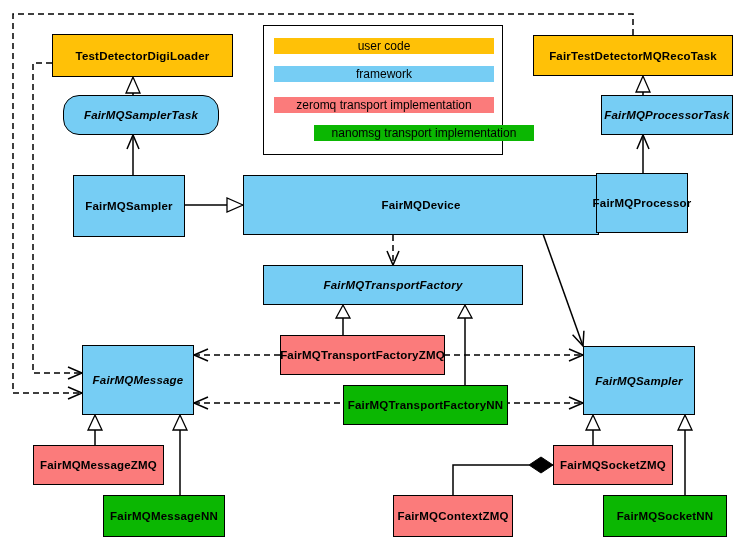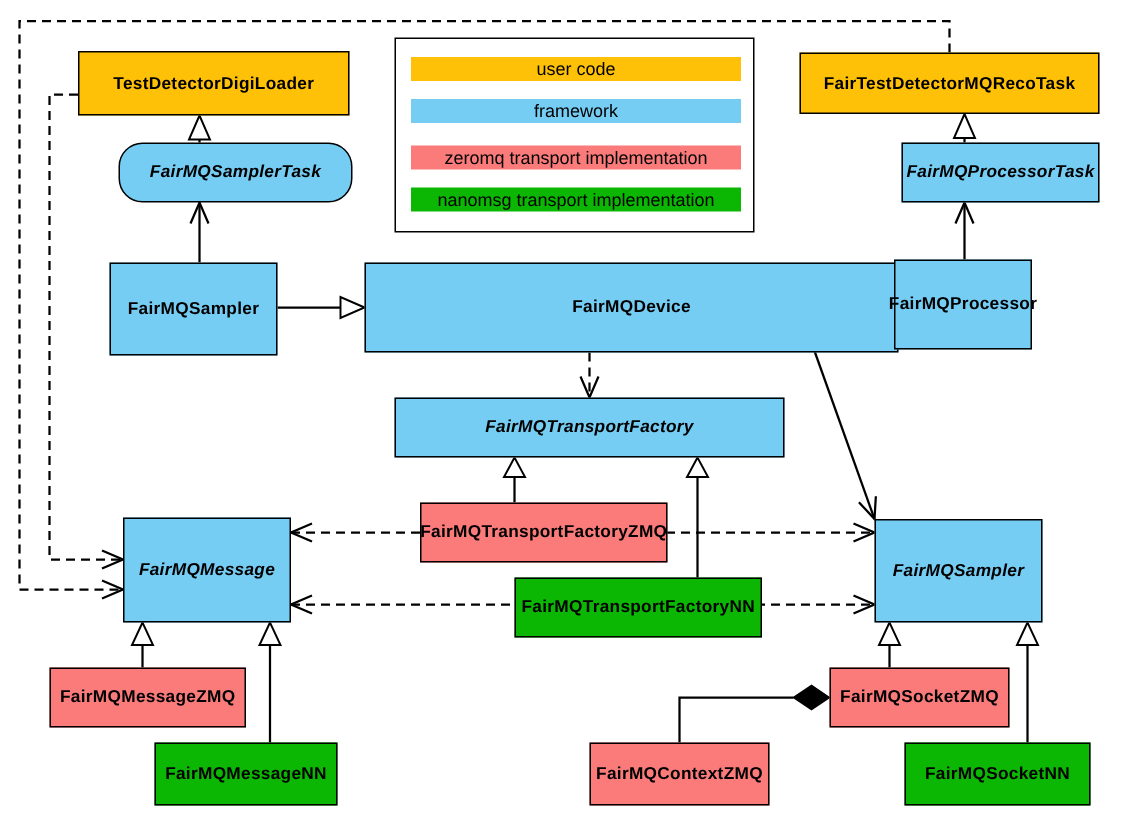--- a/index.html
+++ b/index.html
@@ -12,21 +12,21 @@
   .node.abstract{font-style:italic;}
   .cat-user{background:#FFC107;}
   .cat-framework{background:#76CDF4;}
   .cat-zeromq{background:#FB7B7B;}
   .cat-nanomsg{background:#0BB702;}
   .legend{position:absolute;left:263px;top:25px;width:240px;height:130px;
           box-sizing:border-box;border:1.4px solid #000;background:#fff;}
   .legend .bar{position:absolute;left:10px;width:220px;height:16px;
                display:flex;align-items:center;justify-content:center;
                font-size:12px;color:#000;}
-  .bar-0{top:12px;} .bar-1{top:40px;} .bar-2{top:71px;} .bar-3{top:99px;}
+  .bar-0{top:12px;} .bar-1{top:40px;} .bar-2{top:71px;} .bar-3{top:99px;margin-left:40px;}
   .wire{stroke:#000;stroke-width:1.5;fill:none;}
   .dashed{stroke-dasharray:6 4;}
   .tri{fill:#fff;stroke:#000;stroke-width:1.3;}
   .diamond{fill:#000;stroke:#000;}
 </style>
 </head>
 <body>
 
 <div class="canvas">
 
@@ -134,21 +134,21 @@
     <div class="bar bar-0 cat-user">user code</div>
     <div class="bar bar-1 cat-framework">framework</div>
     <div class="bar bar-2 cat-zeromq">zeromq transport implementation</div>
     <div class="bar bar-3 cat-nanomsg">nanomsg transport implementation</div>
   </div>
 
   <div class="node cat-user" style="left:52px;top:34px;width:181px;height:43px;">TestDetectorDigiLoader</div>
 
   <div class="node cat-user" style="left:533px;top:35px;width:200px;height:41px;">FairTestDetectorMQRecoTask</div>
 
-  <div class="node cat-framework abstract" style="left:79px;top:95px;width:156px;height:40px;border-radius:16px;">FairMQSamplerTask</div>
+  <div class="node cat-framework abstract" style="left:63px;top:95px;width:156px;height:40px;border-radius:16px;">FairMQSamplerTask</div>
 
   <div class="node cat-framework abstract" style="left:573px;top:95px;width:132px;height:40px;margin-left:28px;">FairMQProcessorTask</div>
 
   <div class="node cat-framework" style="left:73px;top:175px;width:112px;height:62px;">FairMQSampler</div>
 
   <div class="node cat-framework" style="left:243px;top:175px;width:356px;height:60px;">FairMQDevice</div>
 
   <div class="node cat-framework" style="left:596px;top:173px;width:92px;height:60px;">FairMQProcessor</div>
 
   <div class="node cat-framework abstract" style="left:263px;top:265px;width:260px;height:40px;">FairMQTransportFactory</div>

